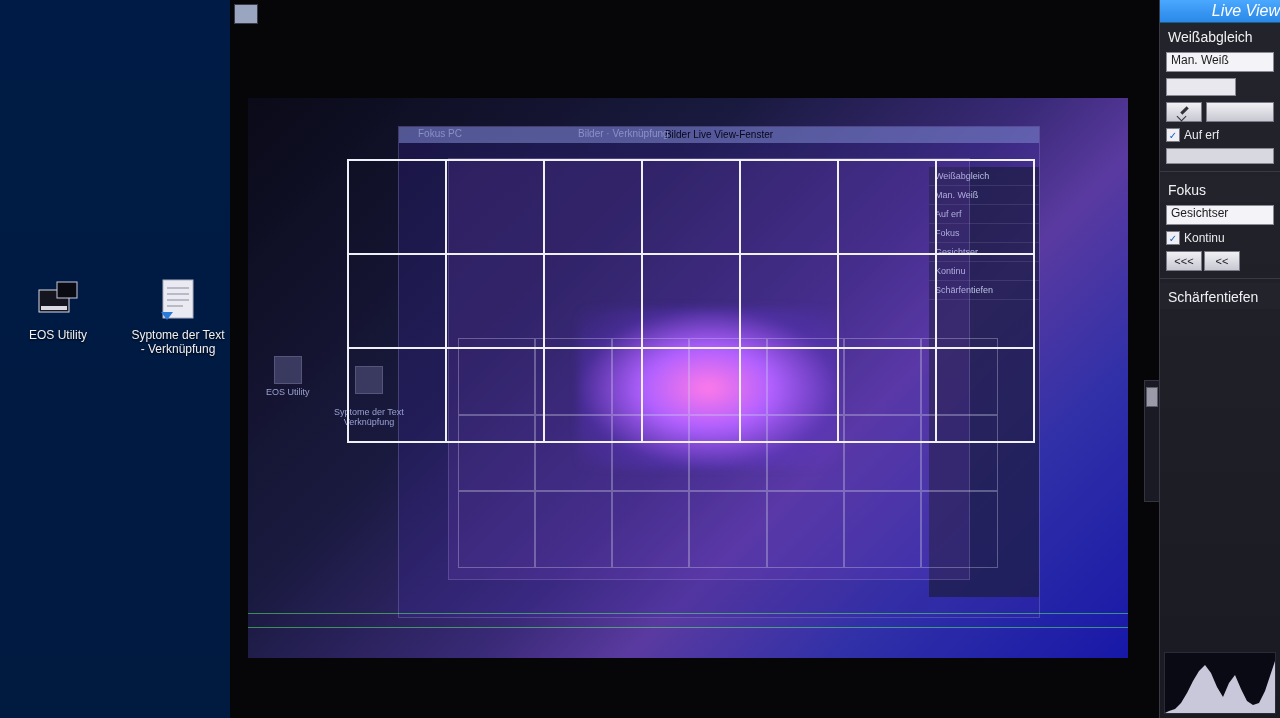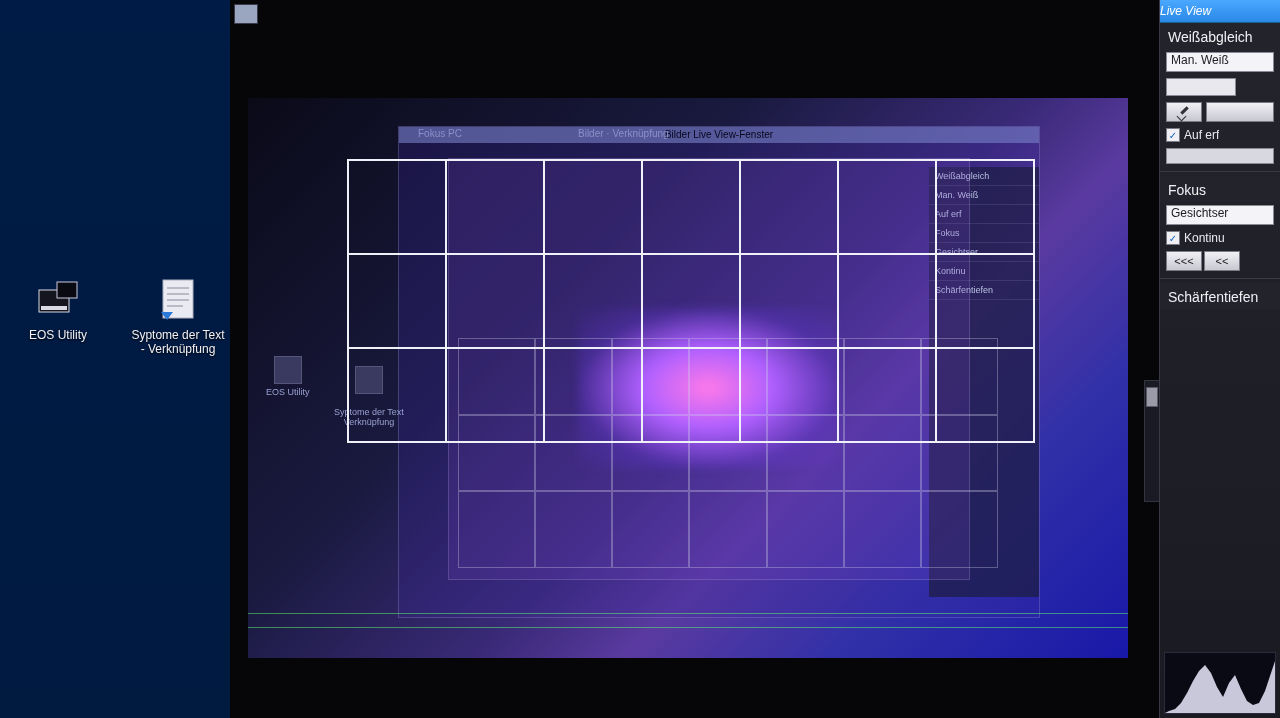--- a/index.html
+++ b/index.html
@@ -29,21 +29,21 @@
   
   #afgrid{position:absolute;left:118px;top:160px;width:686px;height:282px;display:grid;grid-template-columns:repeat(7,1fr);grid-template-rows:repeat(3,1fr);pointer-events:none}
   #afgrid div{border:2px solid #f0f0f8;margin:-1px}
   
   #afgrid2{position:absolute;left:210px;top:240px;width:540px;height:230px;display:grid;grid-template-columns:repeat(7,1fr);grid-template-rows:repeat(3,1fr);pointer-events:none;opacity:.35}
   #afgrid2 div{border:1px solid #d0d0e8}
   
   .scanline{position:absolute;left:0;right:0;height:1px;background:#5aff6a;opacity:.5}
   
   #panel{position:absolute;right:0;top:0;width:120px;height:718px;background:linear-gradient(180deg,#24242c 0%,#1a1a22 100%);border-left:1px solid #3a3a46;font-size:13px;color:#e8e8ee}
-  #panel .tab{height:22px;background:linear-gradient(180deg,#4aa8ff 0%,#2a88e8 100%);color:#fff;font-size:12px;text-align:left;line-height:22px;border-bottom:1px solid #14608a;font-style:italic}
+  #panel .tab{height:22px;background:linear-gradient(180deg,#4aa8ff 0%,#2a88e8 100%);color:#fff;font-size:16px;text-align:right;line-height:22px;border-bottom:1px solid #14608a;font-style:italic}
   #panel .section-h{padding:6px 8px 4px;font-size:14px;color:#f0f0f4;background:#23232b}
   #panel .row{padding:3px 6px;display:flex;align-items:center;gap:4px}
   #panel .field{background:#f4f4f8;color:#202022;border:1px solid #8a8a96;height:18px;font-size:12px;padding:0 4px;flex:1;overflow:hidden;white-space:nowrap}
   #panel .btn{background:linear-gradient(180deg,#f0f0f4,#c8c8d2);border:1px solid #7a7a86;height:18px;min-width:26px;font-size:11px;color:#202024;display:inline-flex;align-items:center;justify-content:center;padding:0 4px}
   #panel .chk{width:12px;height:12px;background:#f0f0f4;border:1px solid #7a7a86;display:inline-flex;align-items:center;justify-content:center;font-size:10px;color:#1060c0}
   #panel .lbl{font-size:12px;color:#eaeaf0;white-space:nowrap;overflow:hidden}
   #panel .sep{height:1px;background:#3a3a46;margin:4px 0}
   #panel .arrowpair{display:flex;gap:2px;padding:3px 6px}
   
   #histo{position:absolute;right:4px;bottom:4px;width:110px;height:60px;background:#0a0a14;border:1px solid #2a2a3a}

